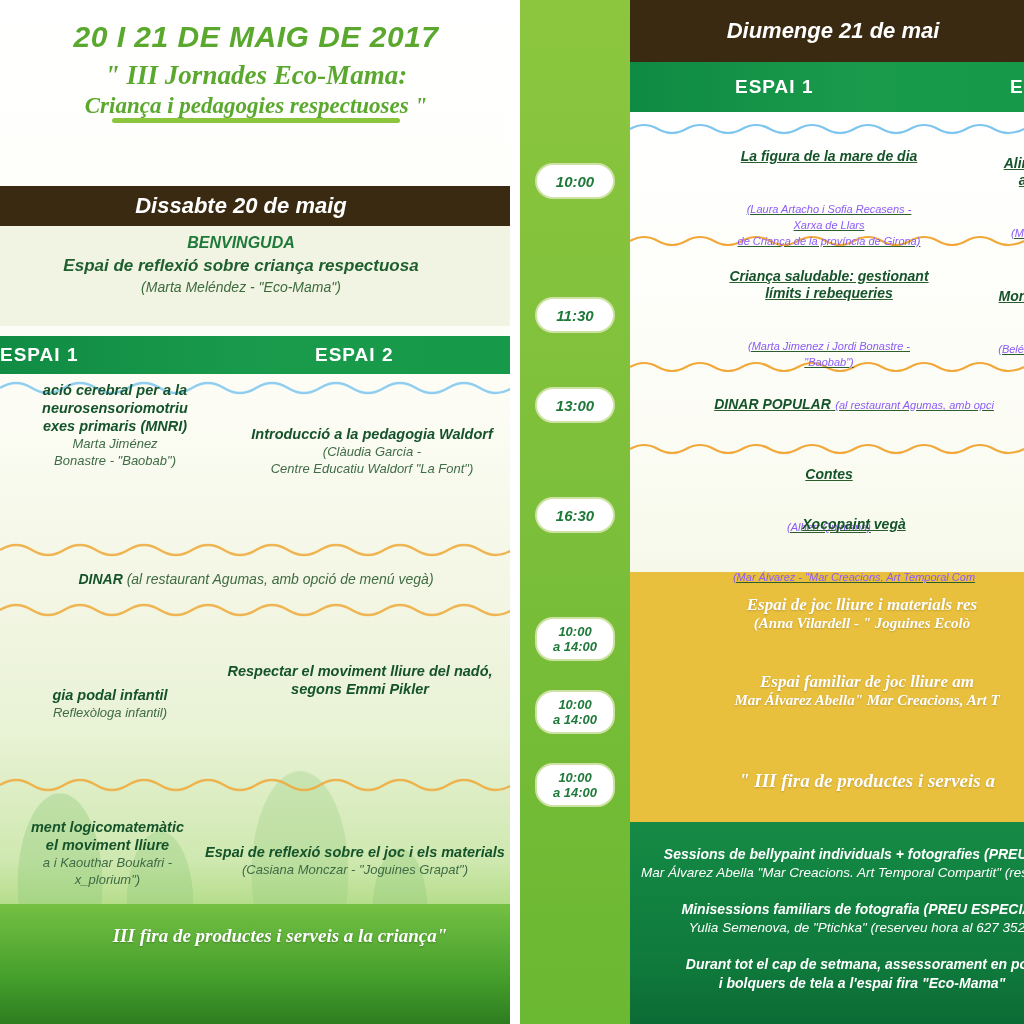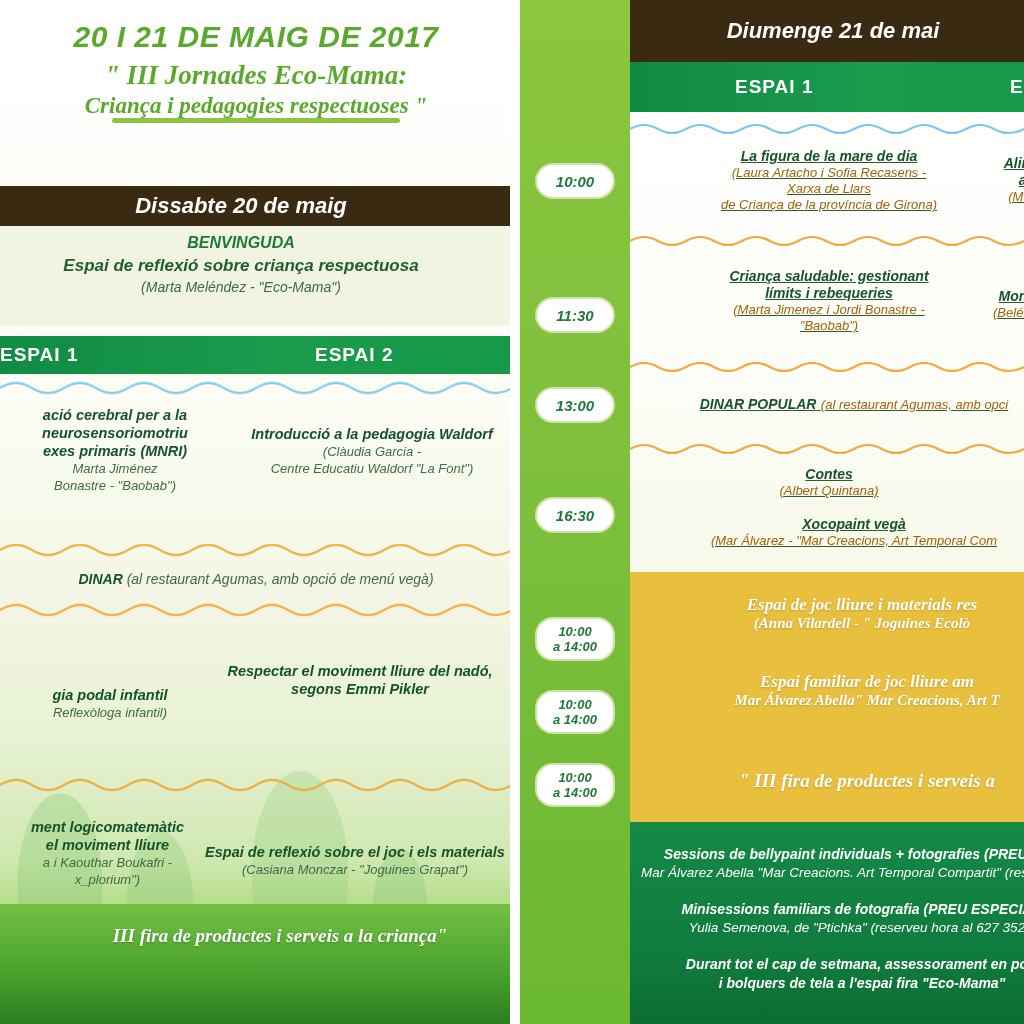--- a/index.html
+++ b/index.html
@@ -133,21 +133,21 @@
   .timepill{
     position:absolute;left:23px;width:80px;height:36px;border-radius:18px;
     background:#ffffff;border:2px solid #cfe2a6;color:#1f7a3a;
     display:flex;align-items:center;justify-content:center;flex-direction:column;
     font-weight:bold;font-size:15px;font-style:italic;box-sizing:border-box;
   }
   .timepill.two{height:44px;font-size:13px;line-height:15px;}
 
   .rcol{position:absolute;font-style:italic;color:#2c5d2c;text-align:center;text-decoration:underline;}
   .rcol .hl{font-weight:bold;color:#15532a;font-size:14px;line-height:17px;}
-  .rcol .sm{font-size:13px;line-height:16px;color:#a16207;}
+  .rcol .sm{font-size:11px;line-height:16px;color:#8b5cf6;margin-top:36px;}
 
   .r-wave{position:absolute;height:16px;}
   .yellowline{
     position:absolute;text-align:center;font-style:italic;color:#ffffff;
     font-family:"Liberation Serif", serif;font-weight:bold;
     text-shadow:0 1px 2px rgba(0,0,0,.18);
   }
   .greenline{
     position:absolute;text-align:center;color:#ffffff;font-style:italic;
   }
@@ -190,21 +190,21 @@
       <div class="e1">ESPAI 1</div>
       <div class="e2">ESPAI 2</div>
     </div>
 
     <div class="wave" style="top:378px;">
       <svg width="512" height="18" viewBox="0 0 512 18">
           <path d="M0 10 Q16 0 32 10 T64 10 T96 10 T128 10 T160 10 T192 10 T224 10 T256 10 T288 10 T320 10 T352 10 T384 10 T416 10 T448 10 T480 10 T512 10" fill="none" stroke="#7ec6ef" stroke-width="2.5"></path>
         </svg>
     </div>
 
-    <div class="lcol" style="left:0;top:406px;width:230px;">
+    <div class="lcol" style="left:0;top:381px;width:230px;">
       <div class="hl" style="white-space:pre-line;">ació cerebral per a la
 neurosensoriomotriu
 exes primaris (MNRI)</div>
       <div class="sm" style="white-space:pre-line;">Marta Jiménez
 Bonastre - "Baobab")</div>
     </div>
     <div class="lcol" style="left:232px;top:425px;width:280px;">
       <div class="hl" style="white-space:pre-line;">Introducció a la pedagogia Waldorf</div>
       <div class="sm" style="white-space:pre-line;">(Clàudia Garcia -
 Centre Educatiu Waldorf "La Font")</div>

